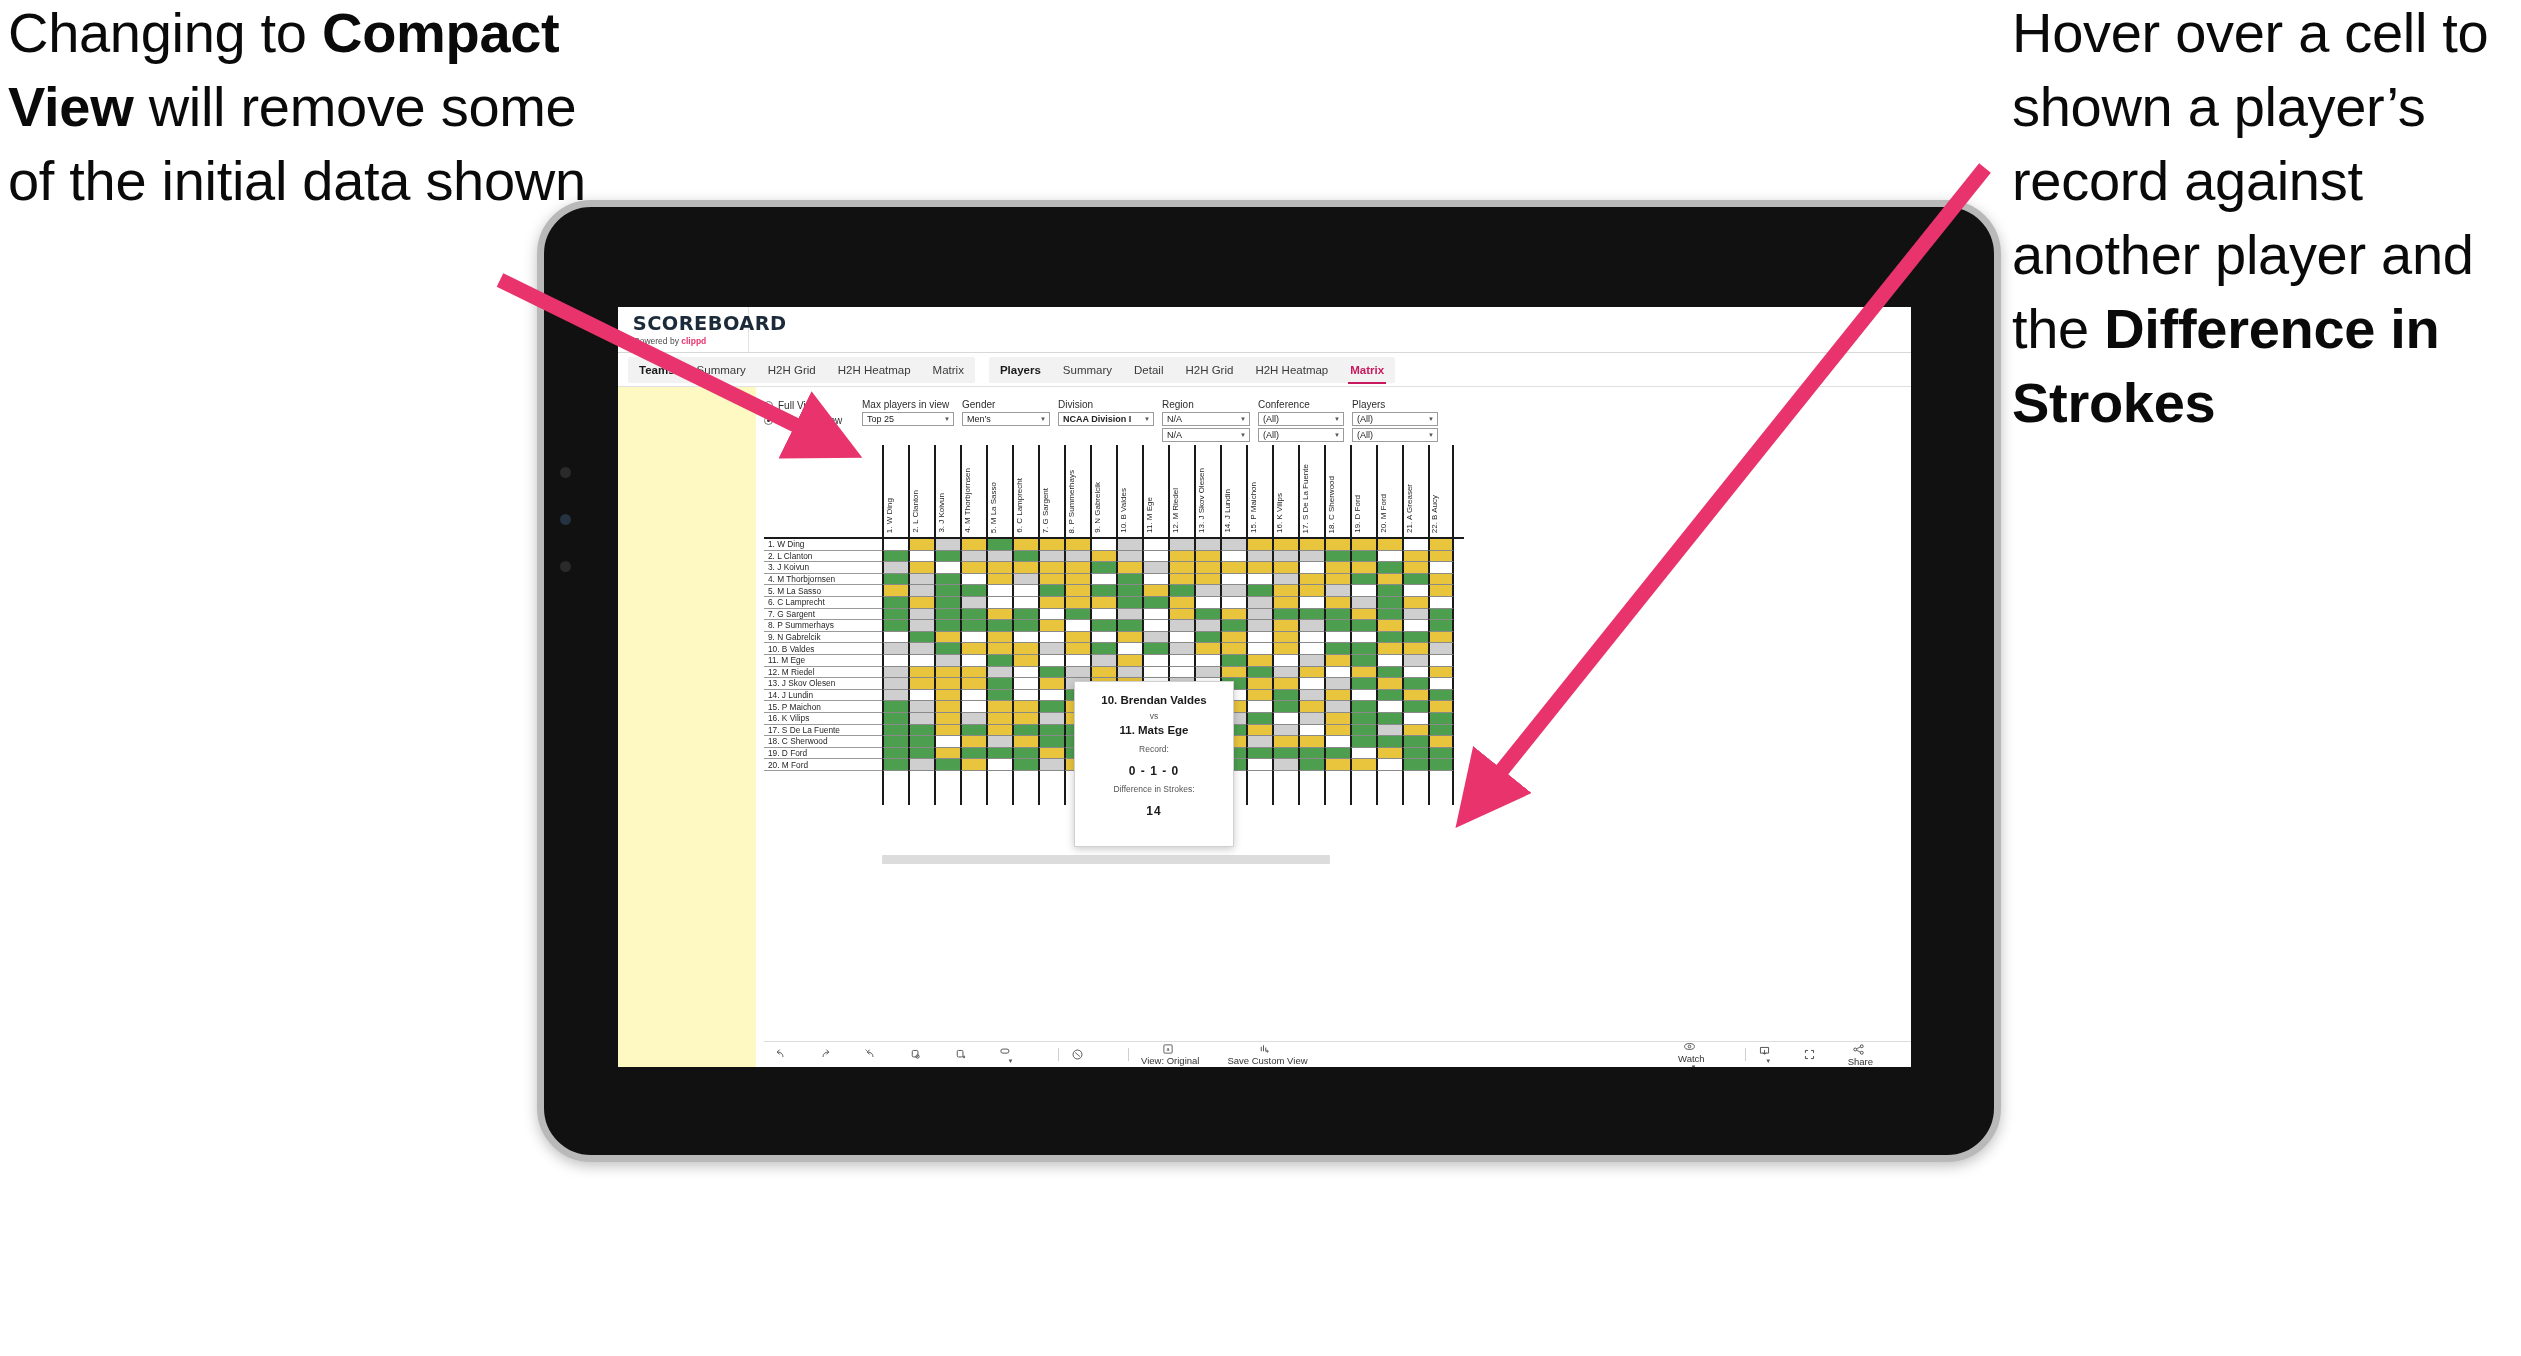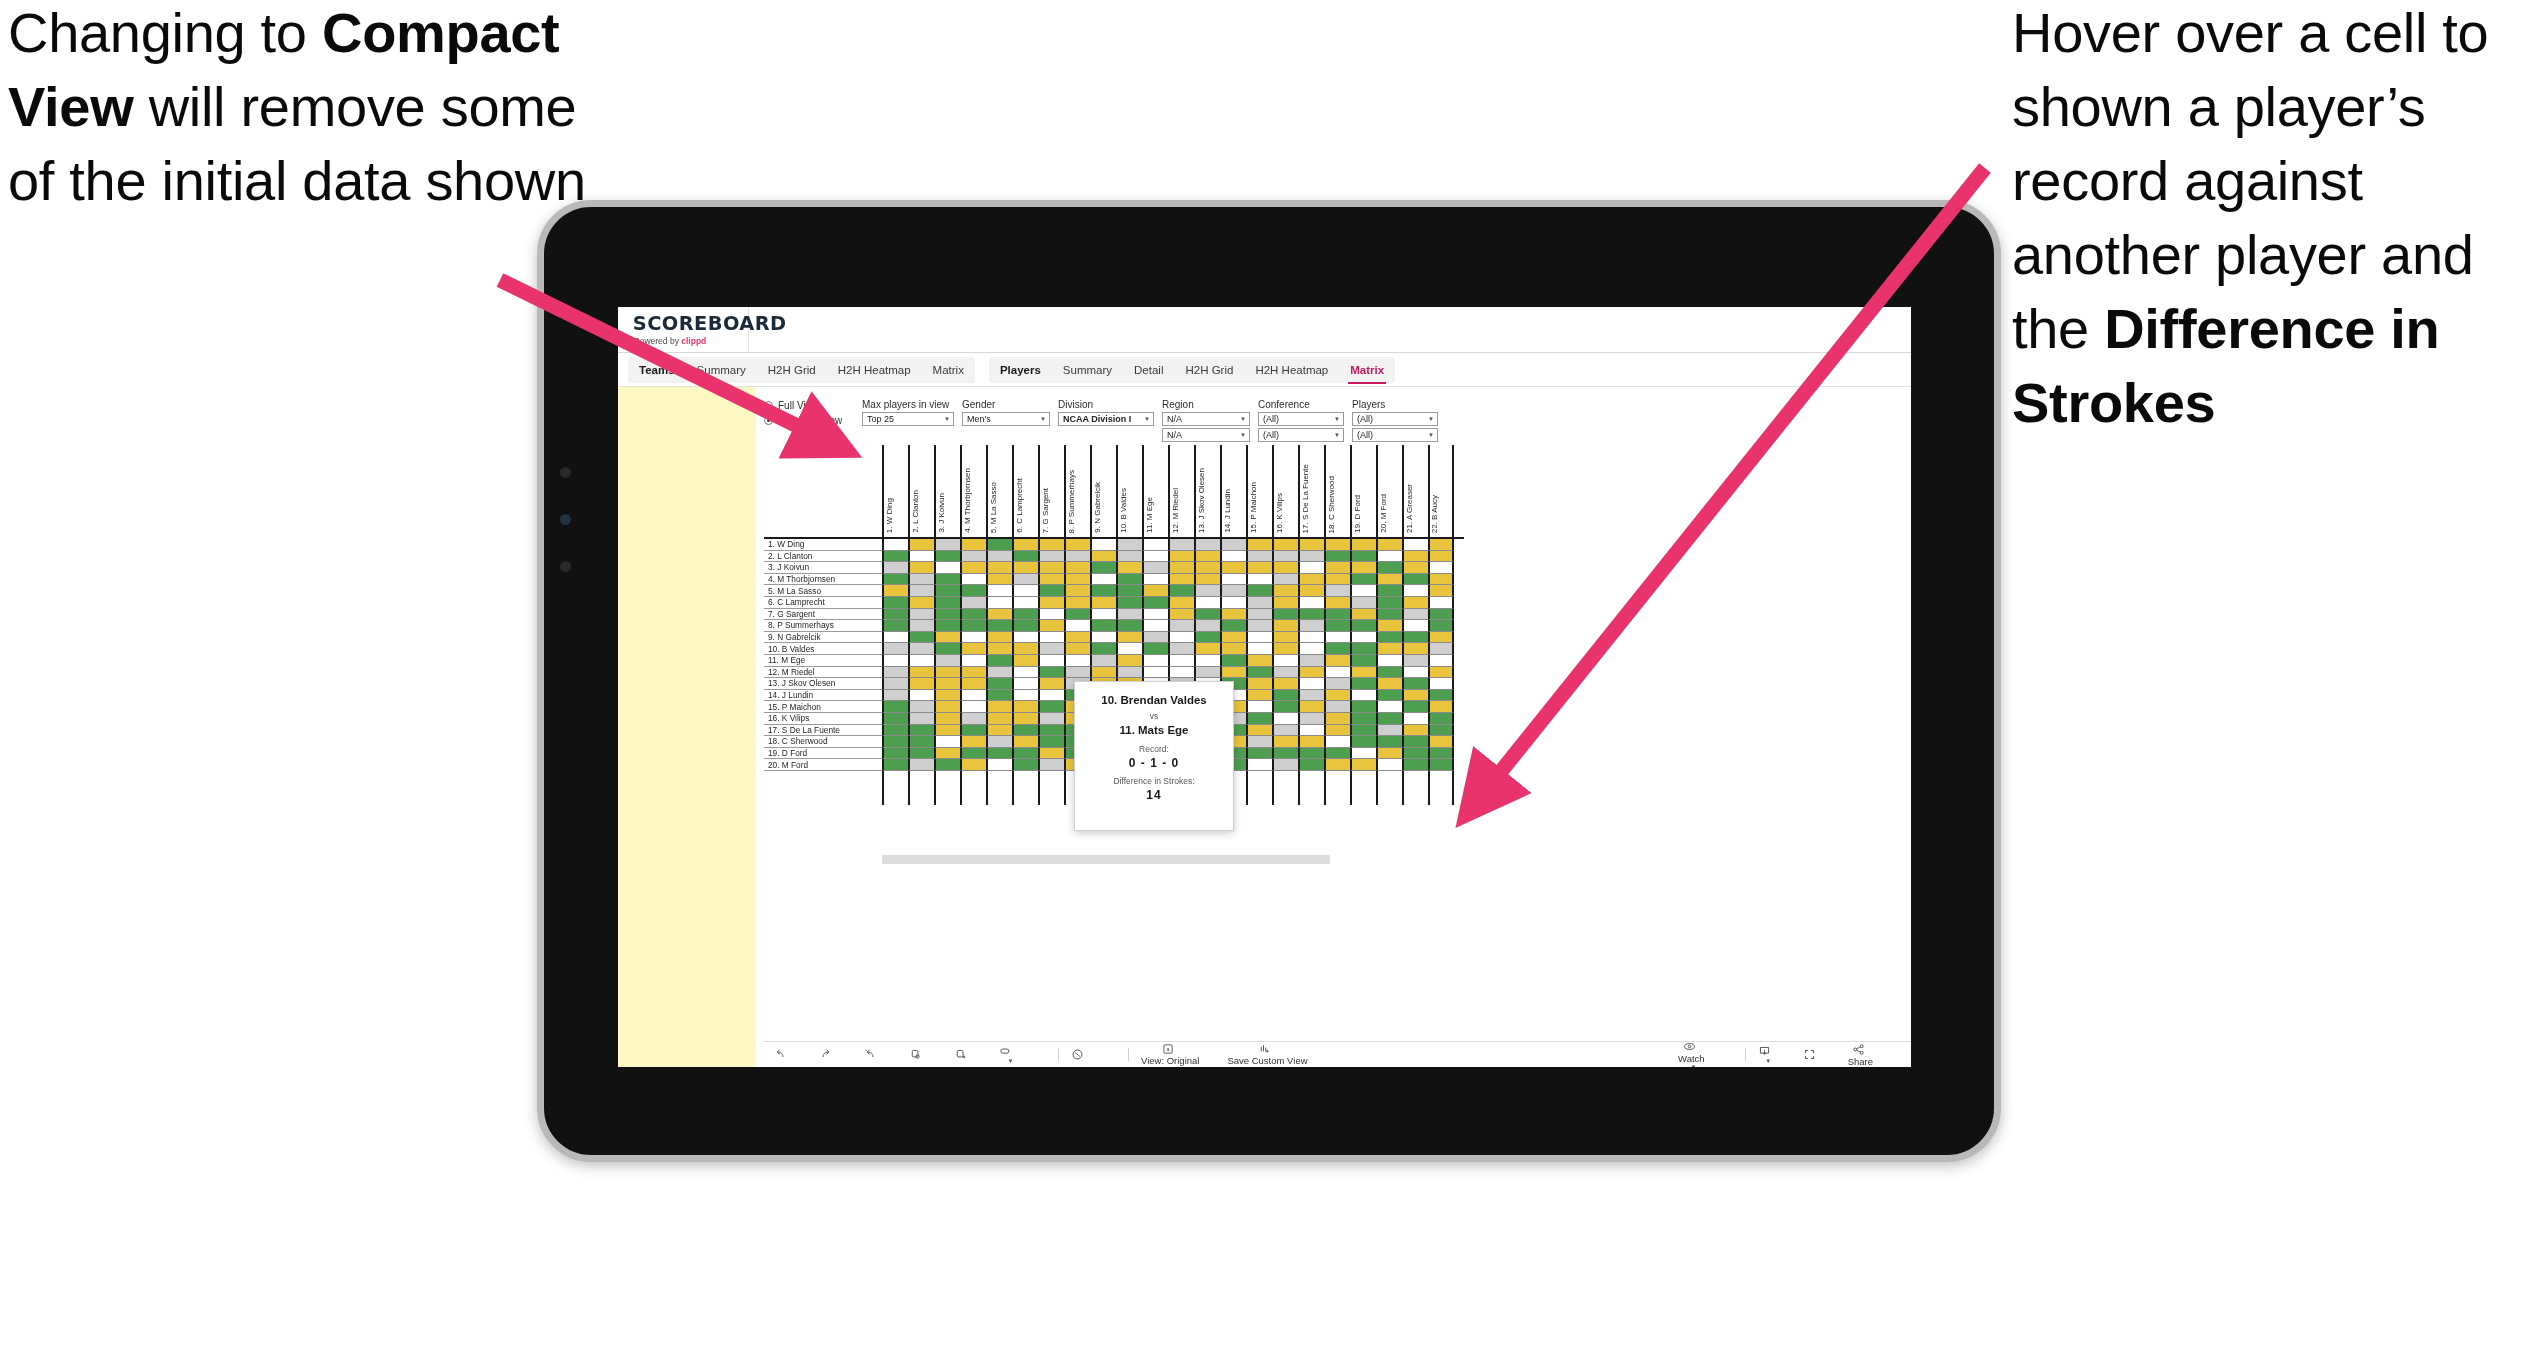--- a/index.html
+++ b/index.html
@@ -152,21 +152,21 @@
   
   #tooltip {
     position: absolute; left: 456px; top: 294px; width: 160px;
     background: #ffffff; border: 1px solid #d0d0d0;
     box-shadow: 0 2px 8px rgba(0,0,0,0.22);
     padding: 11px 8px 28px; text-align: center; z-index: 20;
   }
   #tooltip .tp-name { font-size: 11.5px; font-weight: 700; color: #1a1a1a; line-height: 1.35; }
   #tooltip .tp-vs { font-size: 8.5px; color: #555; margin: 2px 0; }
   #tooltip .tp-sec { font-size: 8.5px; color: #555; margin-top: 6px; }
-  #tooltip .tp-val { font-size: 12px; font-weight: 700; color: #1a1a1a; margin-top: 2px; letter-spacing: 1px; }
+  #tooltip .tp-val { font-size: 12px; font-weight: 700; color: #1a1a1a; margin-top: 10px; letter-spacing: 1px; }
 
   
   #toolbar {
     position: absolute; left: 146px; bottom: 0; right: 0; height: 26px;
     background: #ffffff; border-top: 1px solid #dcdcdc;
     display: flex; align-items: center; padding: 0 10px;
     font-size: 9.5px; color: #333;
   }
   .tb { display: flex; align-items: center; margin-right: 28px; cursor: pointer; white-space: nowrap; flex-direction: column; }
   .tb svg { margin-right: 4px; }

